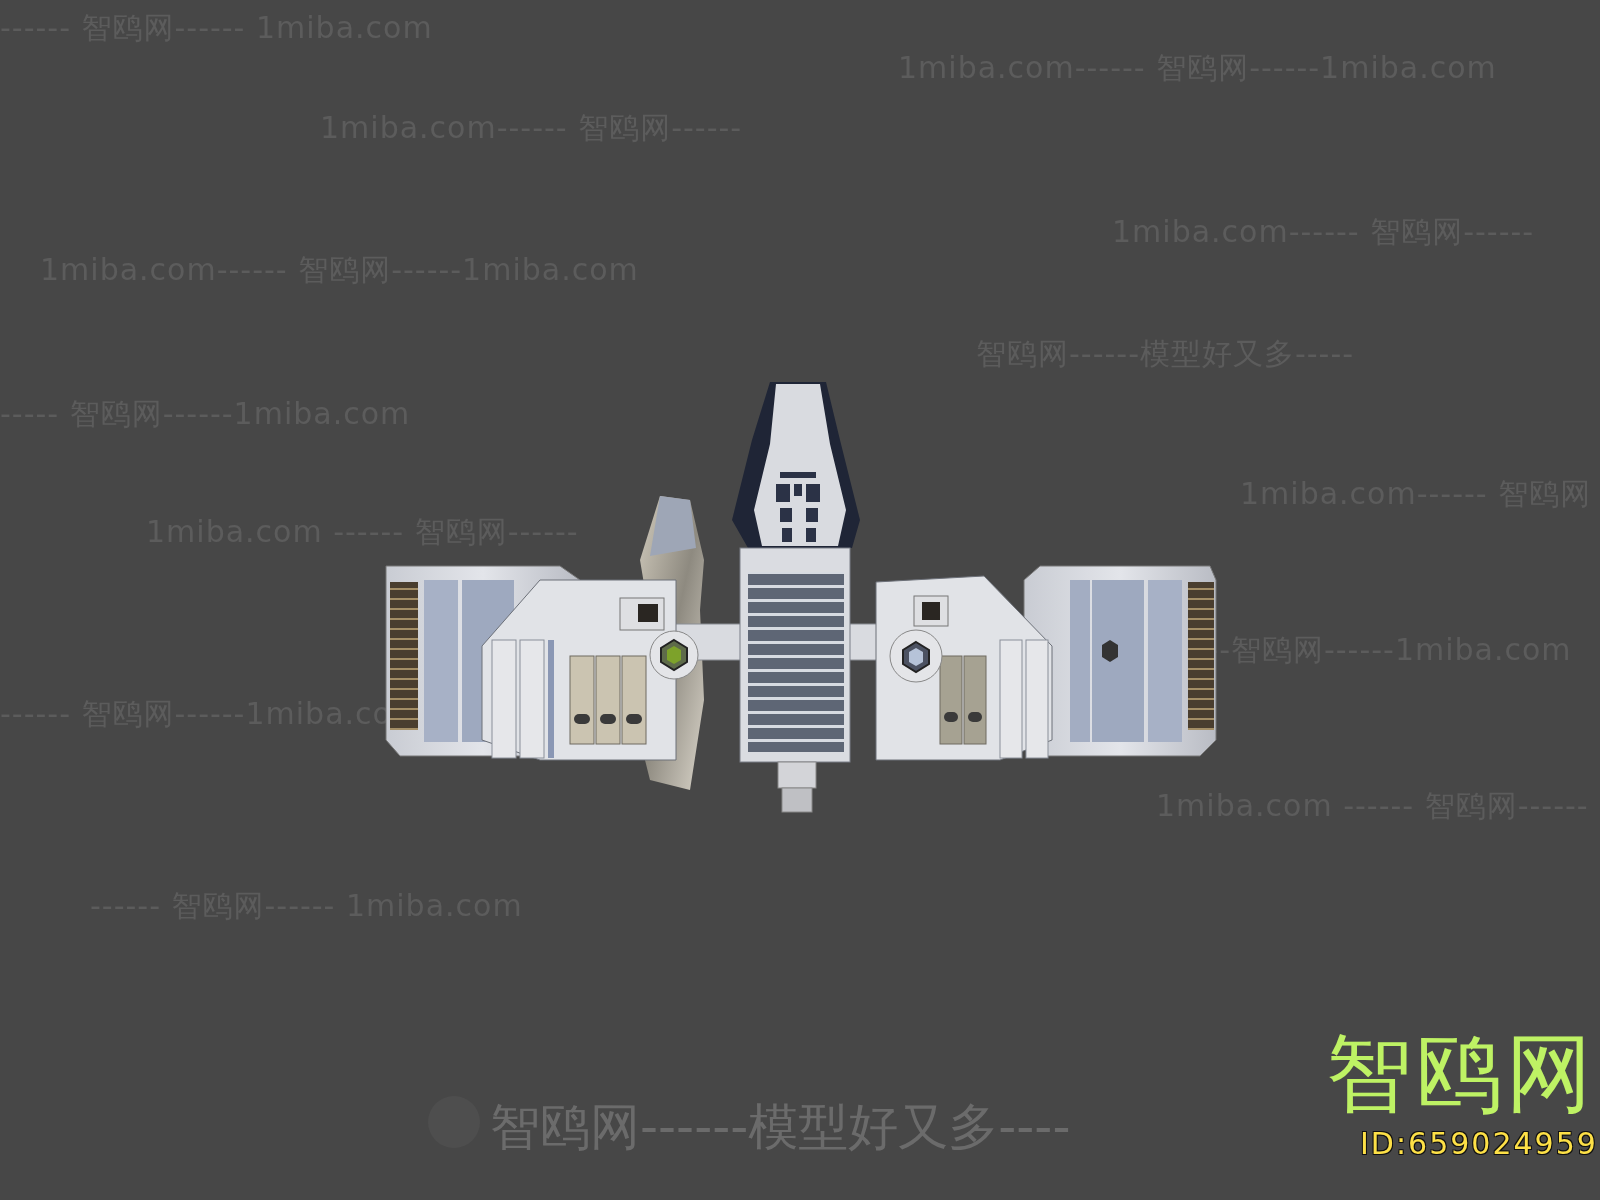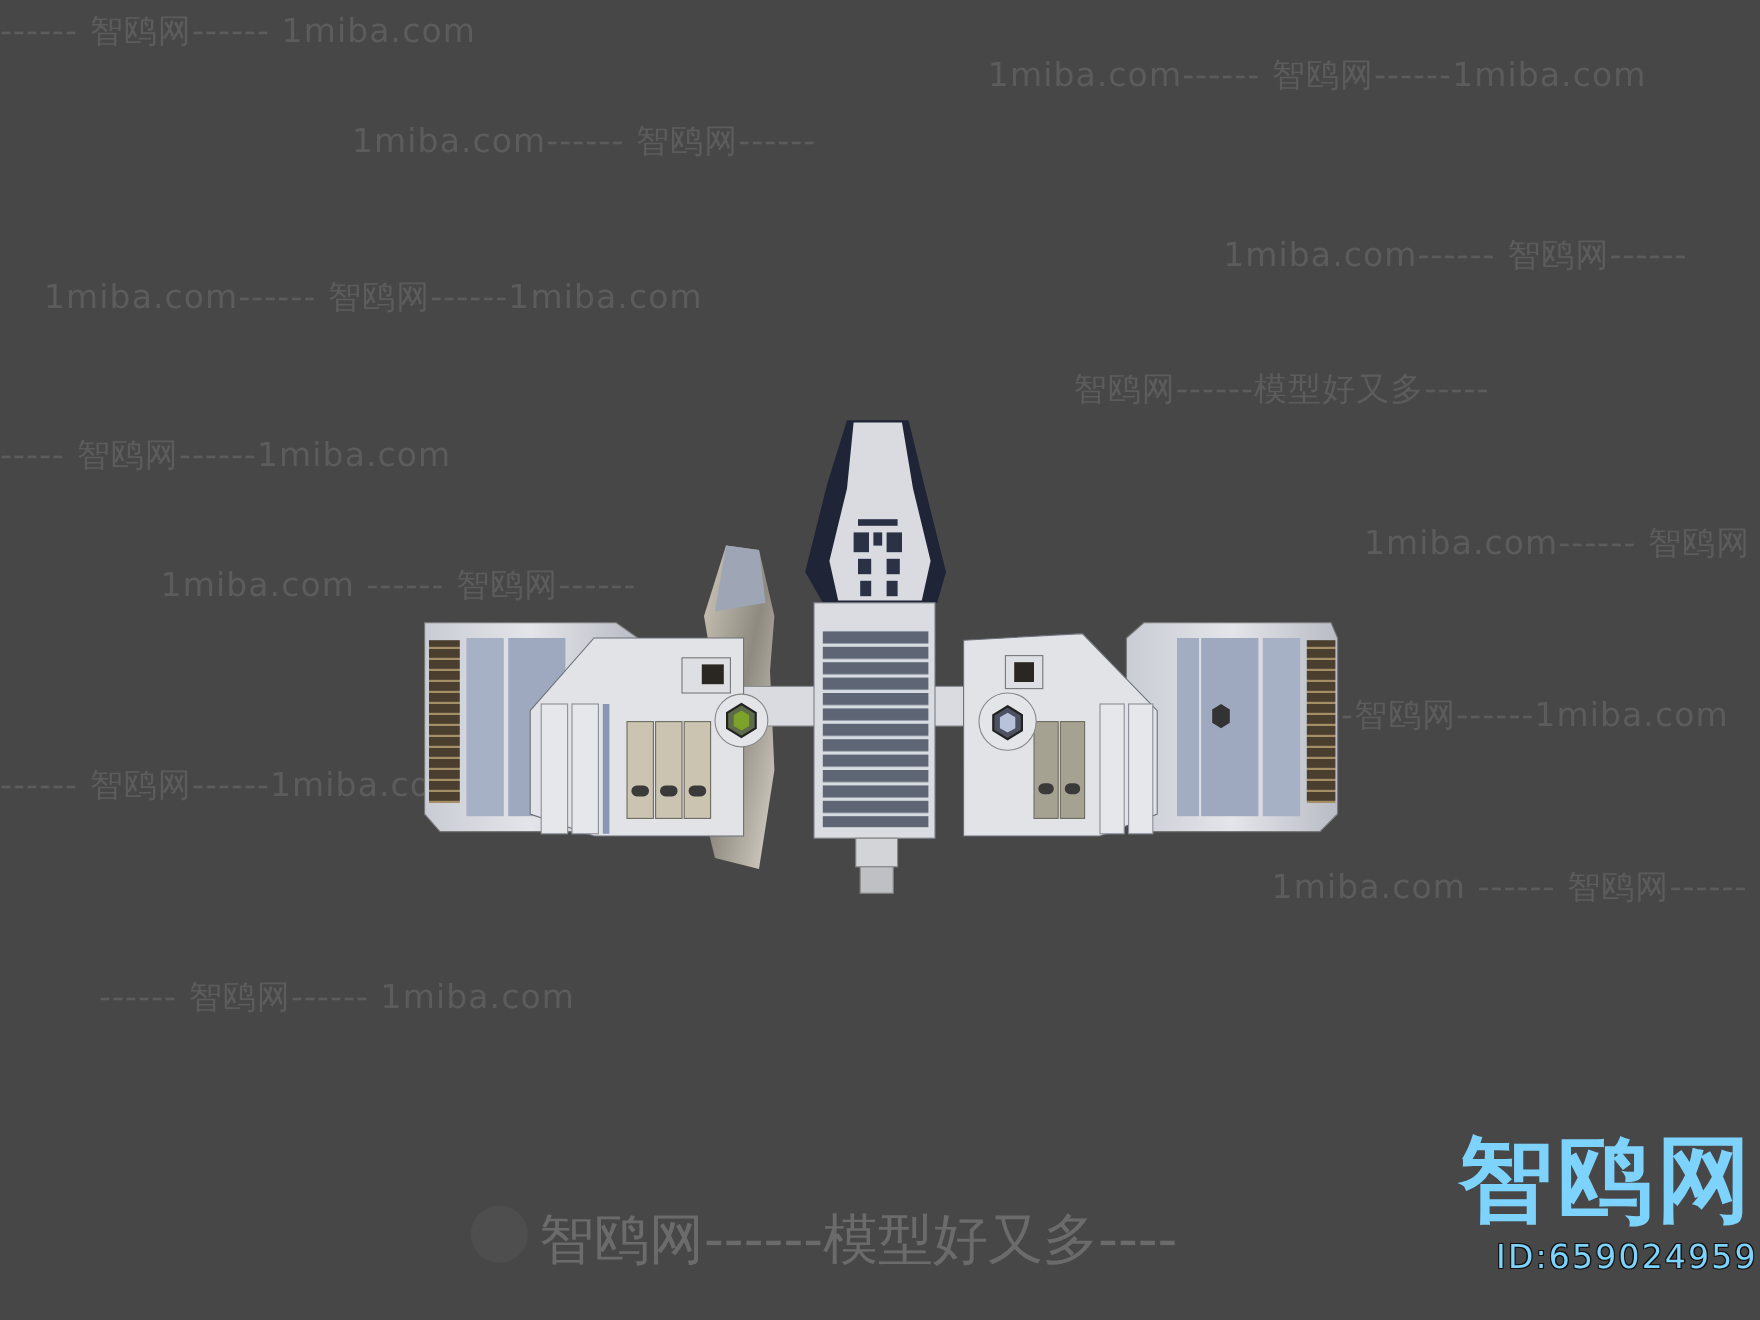--- a/index.html
+++ b/index.html
@@ -1,19 +1,19 @@
 <!DOCTYPE html>
 <html><head>
 <meta charset="utf-8">
 <style>
   html,body{margin:0;padding:0;}
   body{width:1600px;height:1200px;background:#474747;position:relative;overflow:hidden;font-family:"DejaVu Sans",sans-serif;}
   .wm{position:absolute;white-space:nowrap;color:#5c5c5c;font-size:30px;letter-spacing:1px;}
-  .logo-big{position:absolute;left:1326px;top:1030px;color:#7dd3fc;font-size:86px;letter-spacing:4px;line-height:1;font-weight:bold;}
-  .logo-id{position:absolute;left:1360px;top:1126px;color:#7dd3fc;font-size:30px;letter-spacing:2px;text-shadow:1px 1px 0 #111,-1px -1px 0 #111,1px -1px 0 #111,-1px 1px 0 #111;}
+  .logo-big{position:absolute;left:1326px;top:1030px;color:#bef264;font-size:86px;letter-spacing:4px;line-height:1;}
+  .logo-id{position:absolute;left:1360px;top:1126px;color:#fde047;font-size:30px;letter-spacing:2px;text-shadow:1px 1px 0 #111,-1px -1px 0 #111,1px -1px 0 #111,-1px 1px 0 #111;}
   .bottom-wm{position:absolute;left:430px;top:1094px;color:#6b6b6b;font-size:50px;white-space:nowrap;}
   .bird{position:absolute;left:428px;top:1096px;width:52px;height:52px;border-radius:50%;background:#4e4e4e;}
   .model{position:absolute;left:380px;top:375px;width:840px;height:440px;}
 </style>
 </head>
 <body>
 
 <div id="wmlayer">
     <div class="wm" style="left: 0px; top: 8px;">------ 智鸥网------ 1miba.com</div>
     <div class="wm" style="left: 898px; top: 48px;">1miba.com------ 智鸥网------1miba.com</div>

